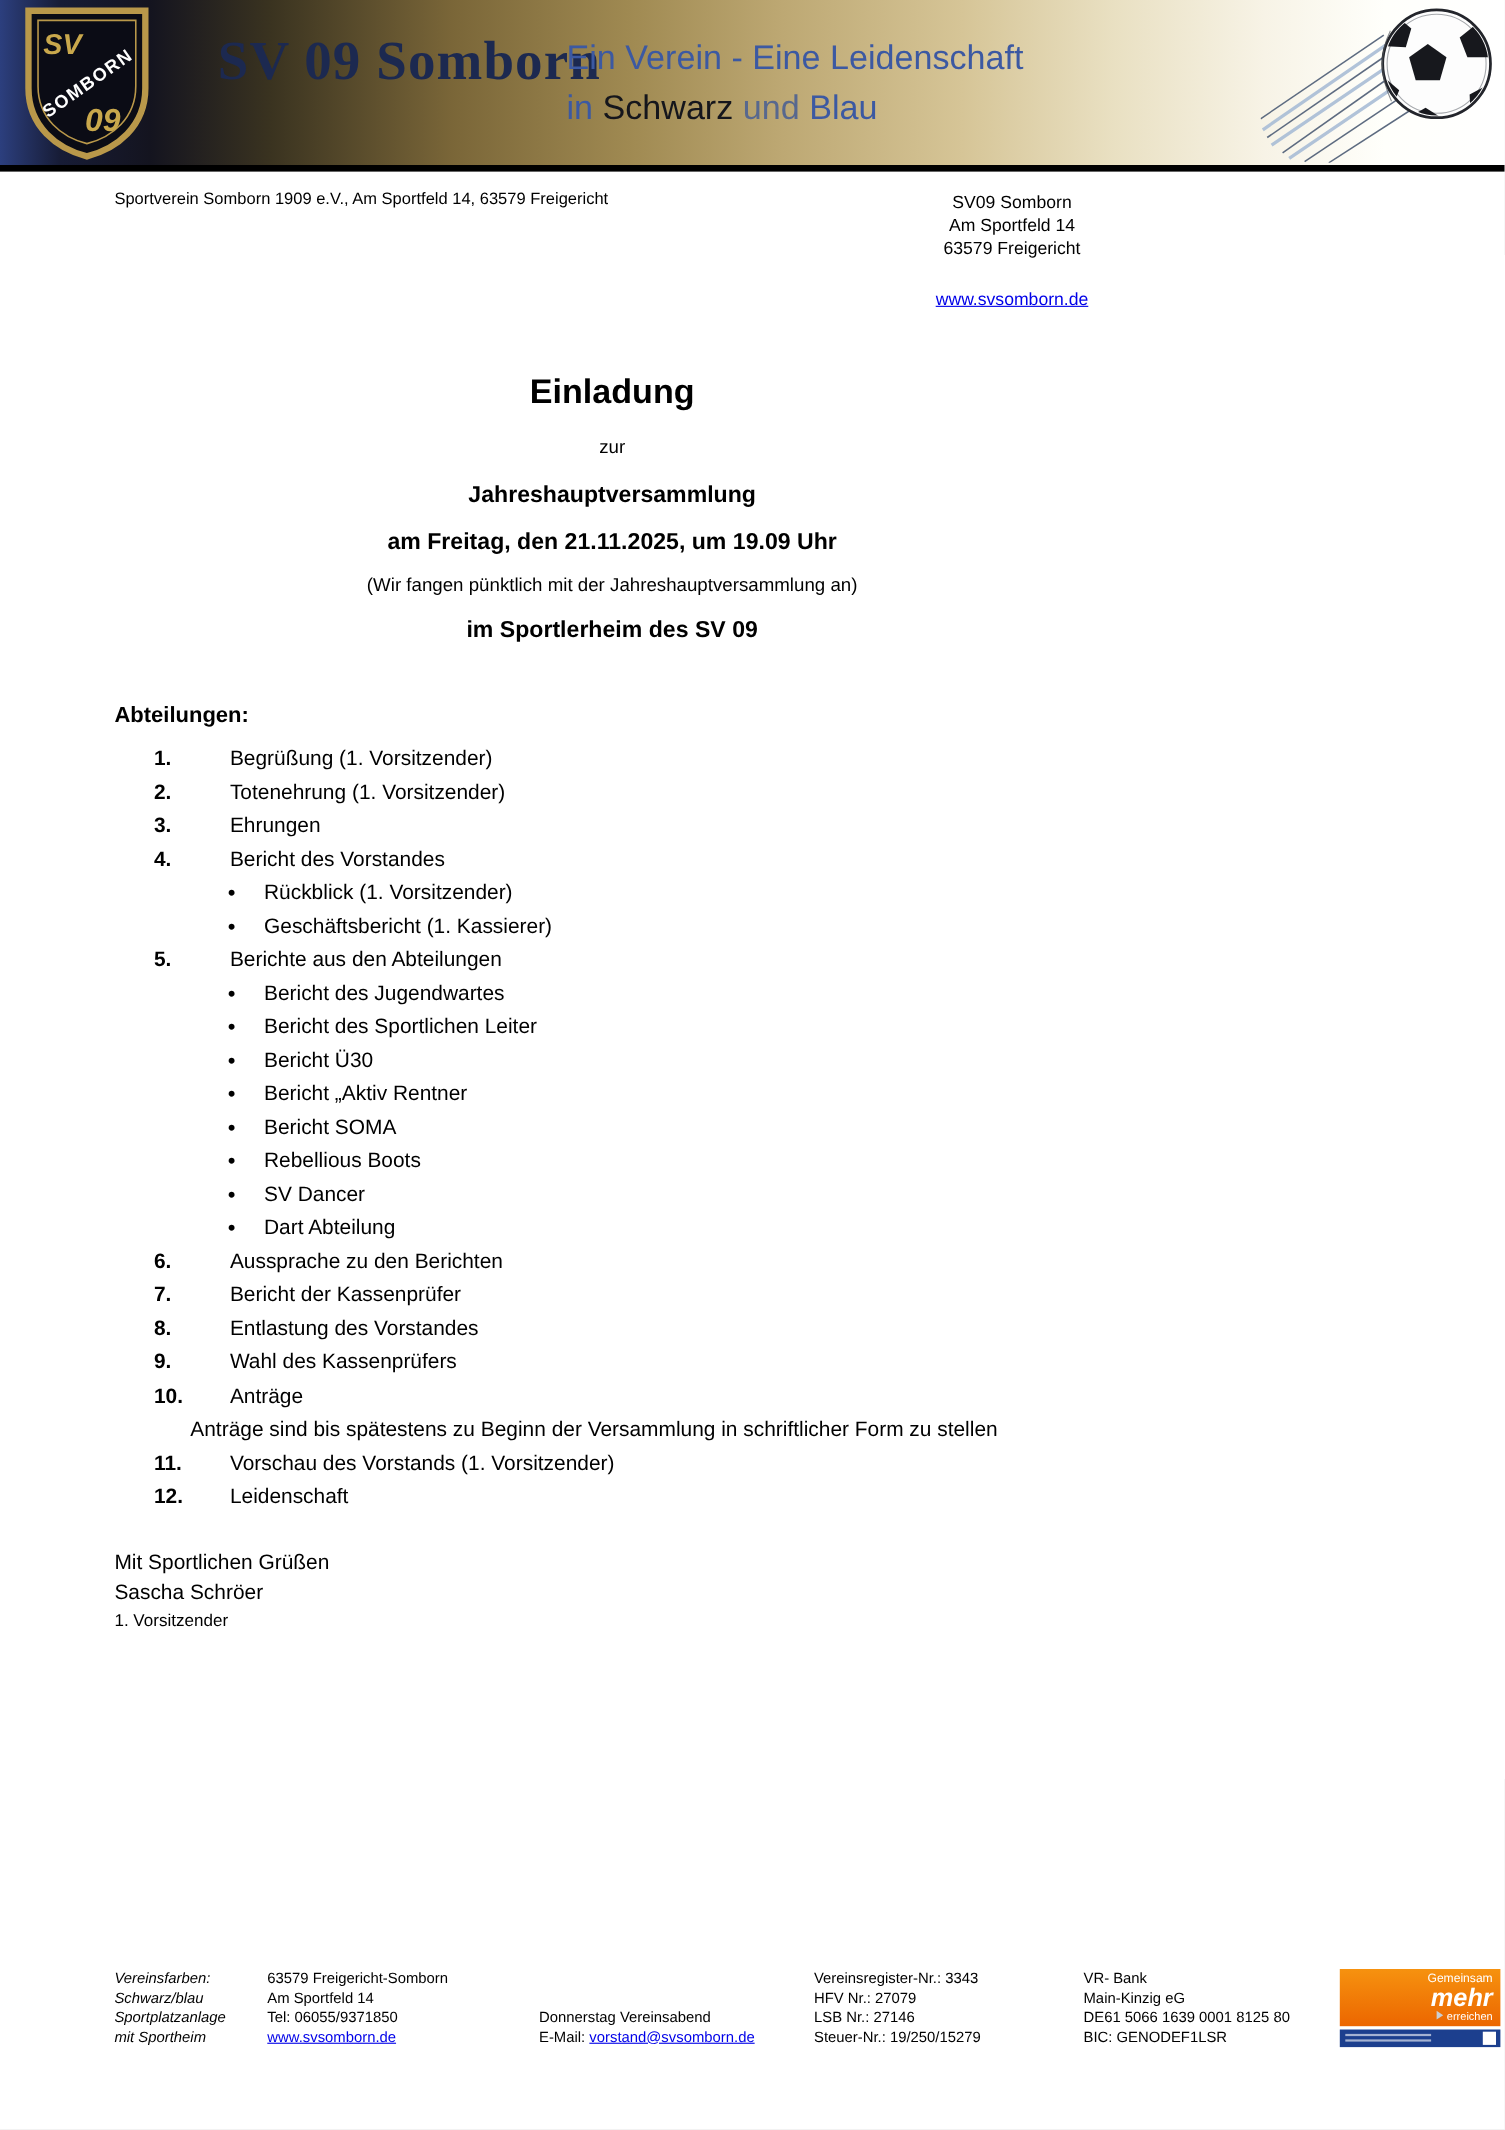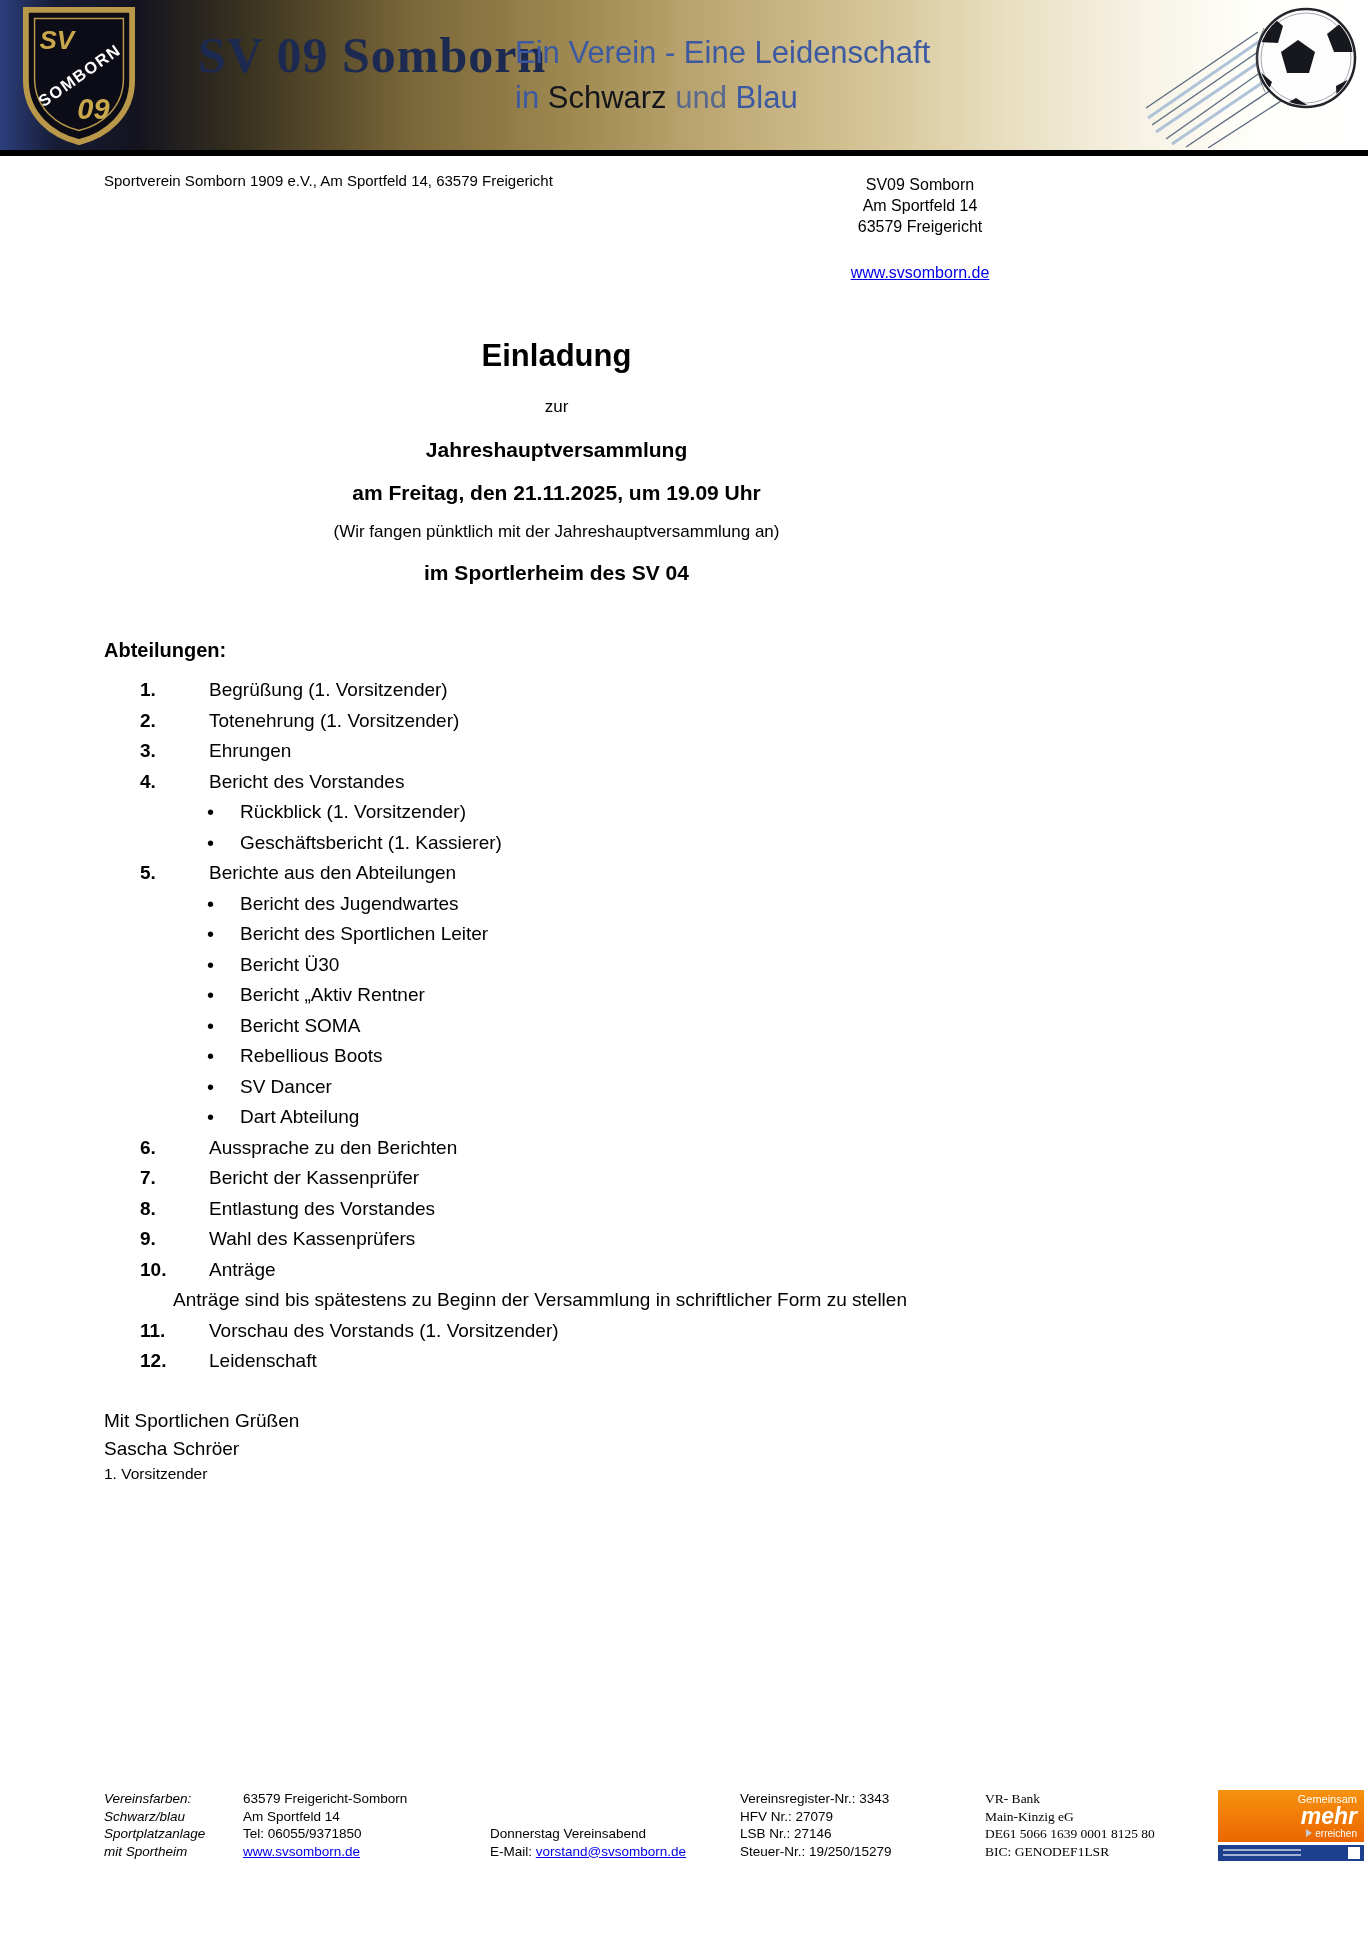--- a/index.html
+++ b/index.html
@@ -47,21 +47,21 @@
   .bullet-dot{flex:none;width:33px;margin-left:67px;font-size:20px;}
   .agenda-note{line-height:30.5px;margin-left:33px;}
 
   .closing{margin:30px 0 0 104px;}
   .closing-greeting,.closing-name{font-size:19px;line-height:28px;}
   .closing-role{font-size:15.5px;line-height:22px;}
 
   
   .footer{position:absolute;left:0;top:1786px;width:100%;font-size:13.5px;line-height:17.5px;}
   .fcol{position:absolute;top:4px;white-space:nowrap;}
-  .fcol1{left:104px;font-style:italic;}.fcol2{left:243px;}.fcol3{left:490px;}.fcol4{left:740px;}.fcol5{left:985px;font-family:Liberation Serif, serif;}
+  .fcol1{left:104px;font-style:italic;}.fcol2{left:243px;}.fcol3{left:490px;}.fcol4{left:740px;}.fcol5{left:985px;}
   .fline{min-height:17.5px;}
   .flink{color:#0000e8;text-decoration:underline;cursor:pointer;}
 
   .vrlogo{position:absolute;left:1218px;top:4px;width:146px;height:74px;}
   .vr-orange{height:52px;background:linear-gradient(180deg,#f6920f,#ec6600);color:#fff;
     text-align:right;padding:3px 7px 0 0;box-sizing:border-box;}
   .vr-l1{font-size:11px;line-height:12px;}
   .vr-l2{font-size:23px;line-height:22px;font-weight:bold;font-style:italic;}
   .vr-l3{font-size:10px;line-height:13px;}
   .vr-arrow{display:inline-block;width:0;height:0;border-top:4px solid transparent;
@@ -136,21 +136,21 @@
   </section>
 
   <div class="content">
 
     <section class="inv">
       <div class="inv-title">Einladung</div>
       <div class="inv-zur">zur</div>
       <div class="inv-event">Jahreshauptversammlung</div>
       <div class="inv-date">am Freitag, den 21.11.2025, um 19.09 Uhr</div>
       <div class="inv-note">(Wir fangen pünktlich mit der Jahreshauptversammlung an)</div>
-      <div class="inv-loc">im Sportlerheim des SV 04</div>
+      <div class="inv-loc">im Sportlerheim des SV 09</div>
     </section>
 
     <div class="agenda-heading">Abteilungen:</div>
     <div class="agenda-list">
         <div class="agenda-item-row">
           <span class="agenda-num">1.</span>
           <span class="agenda-title">Begrüßung</span>
           <span class="agenda-suffix"> (1. Vorsitzender)</span>
         </div>
         <div class="agenda-item-row">

